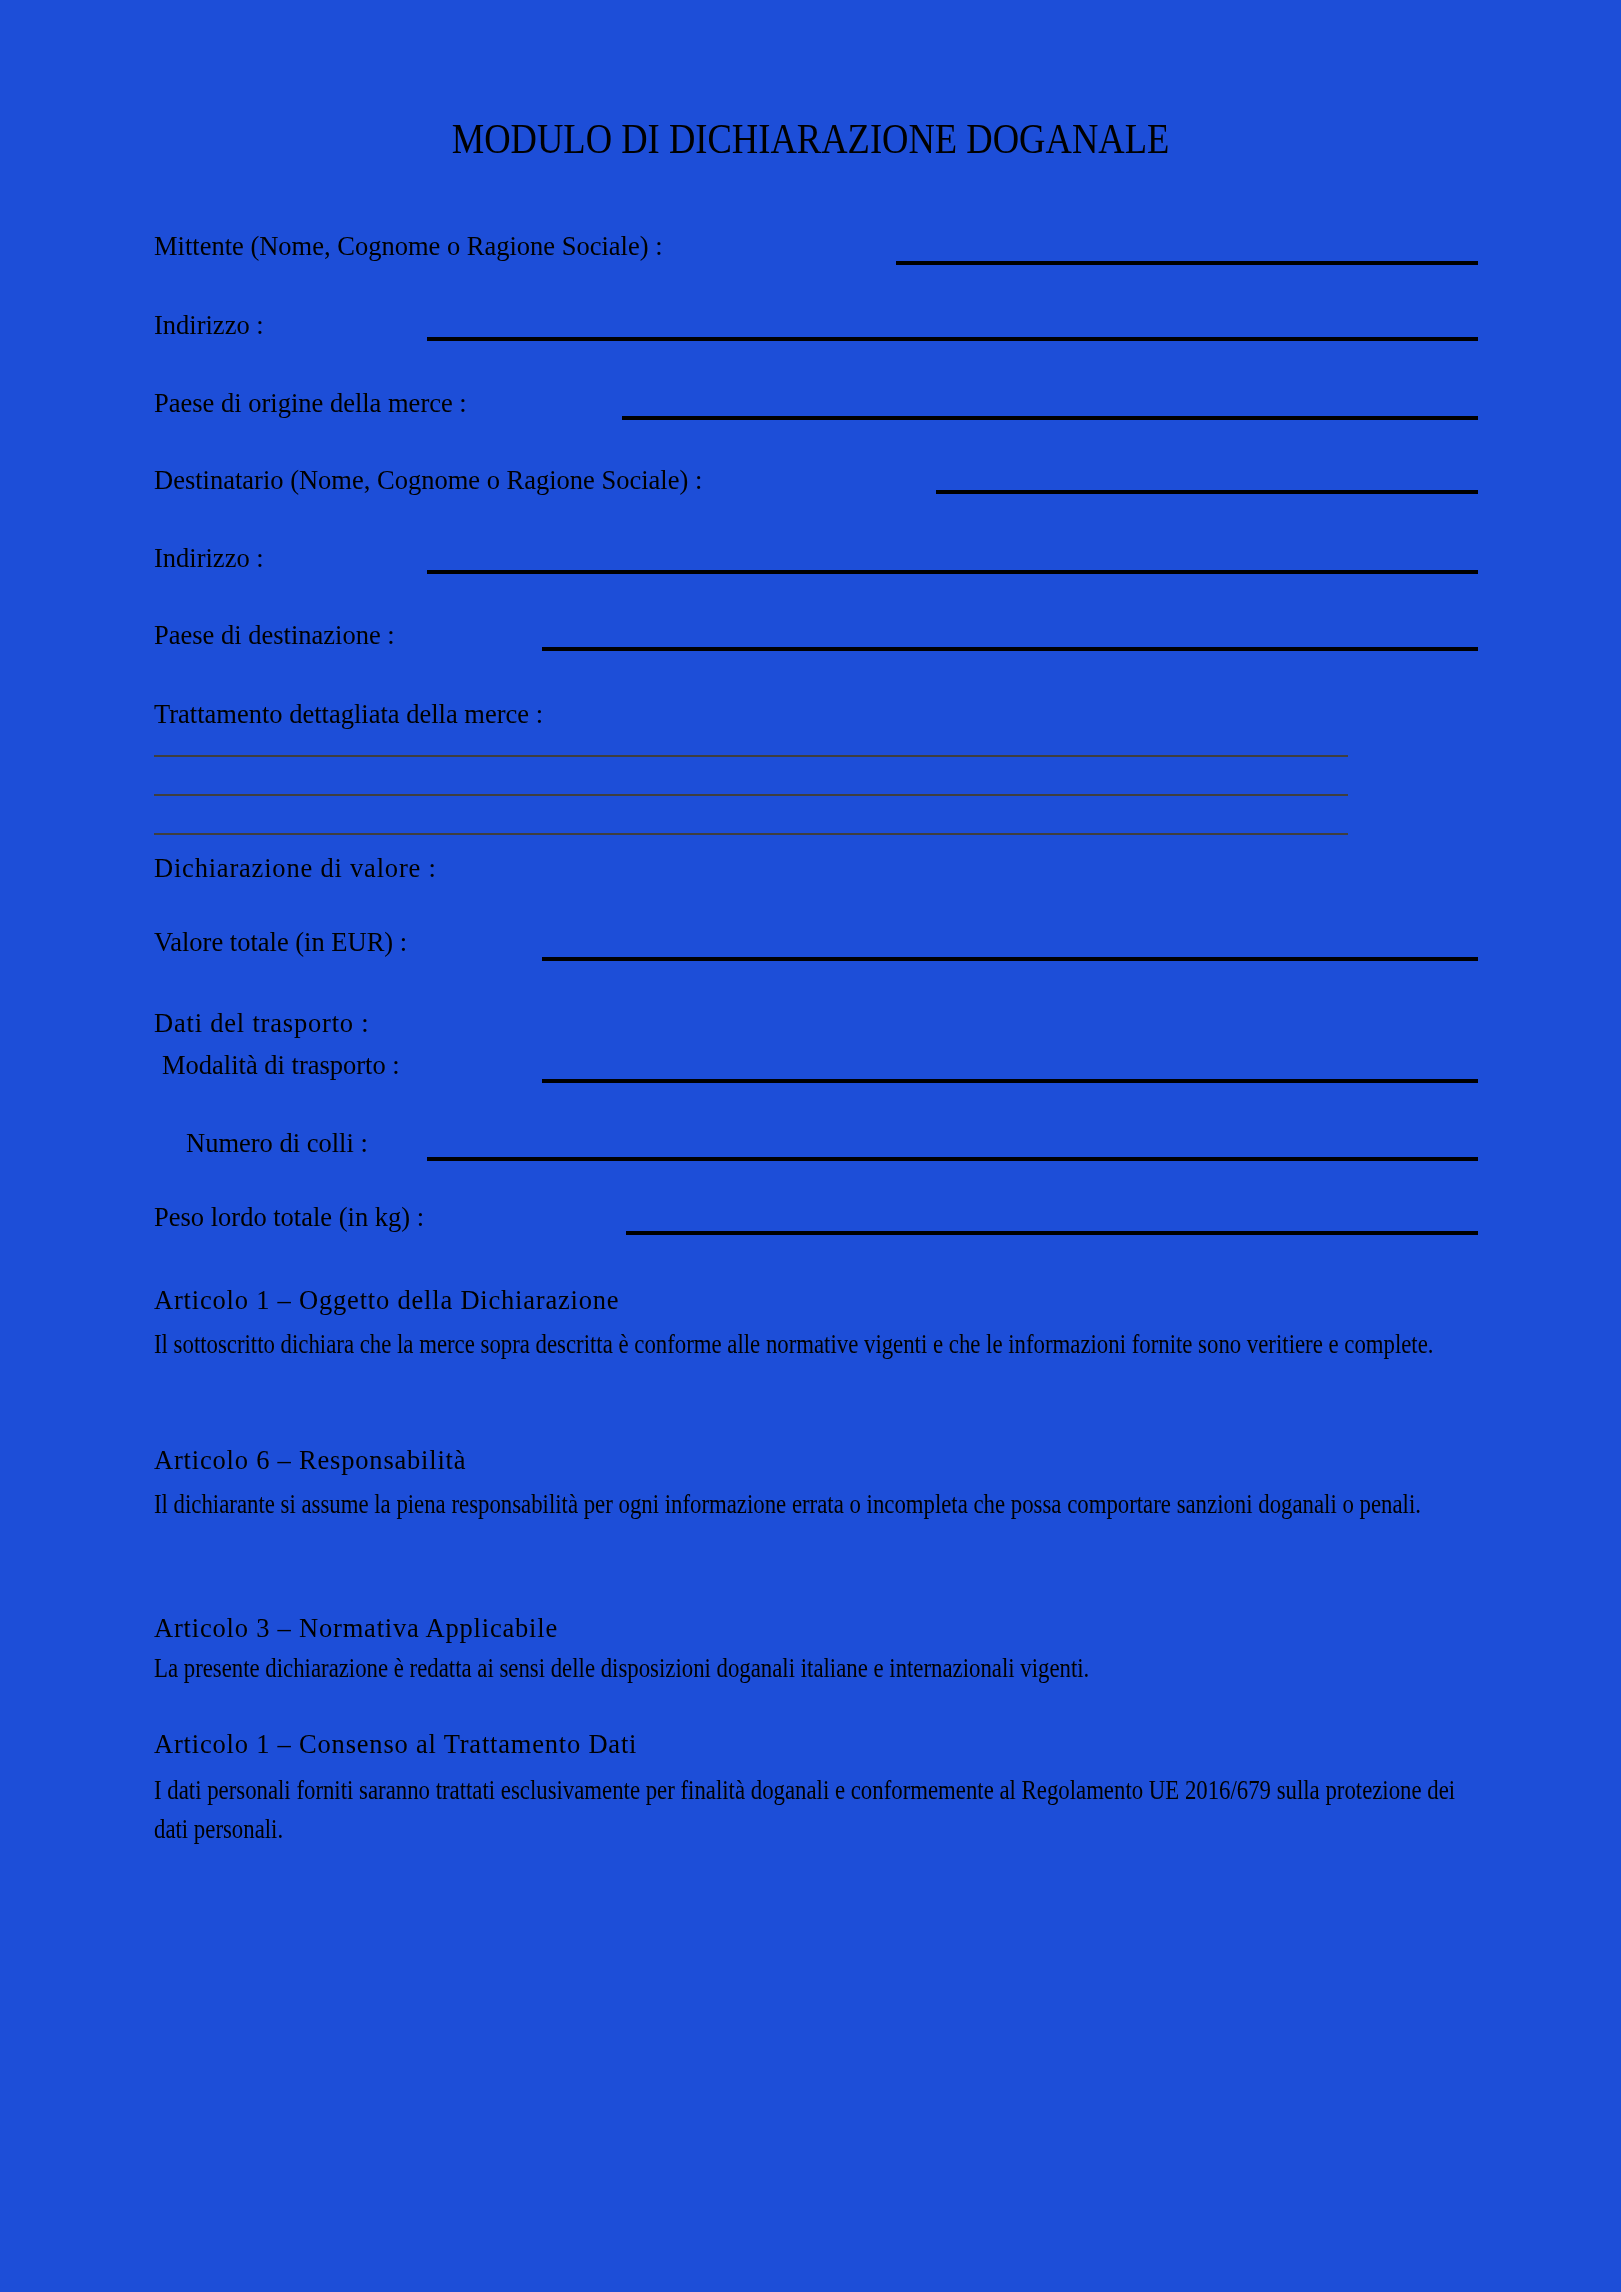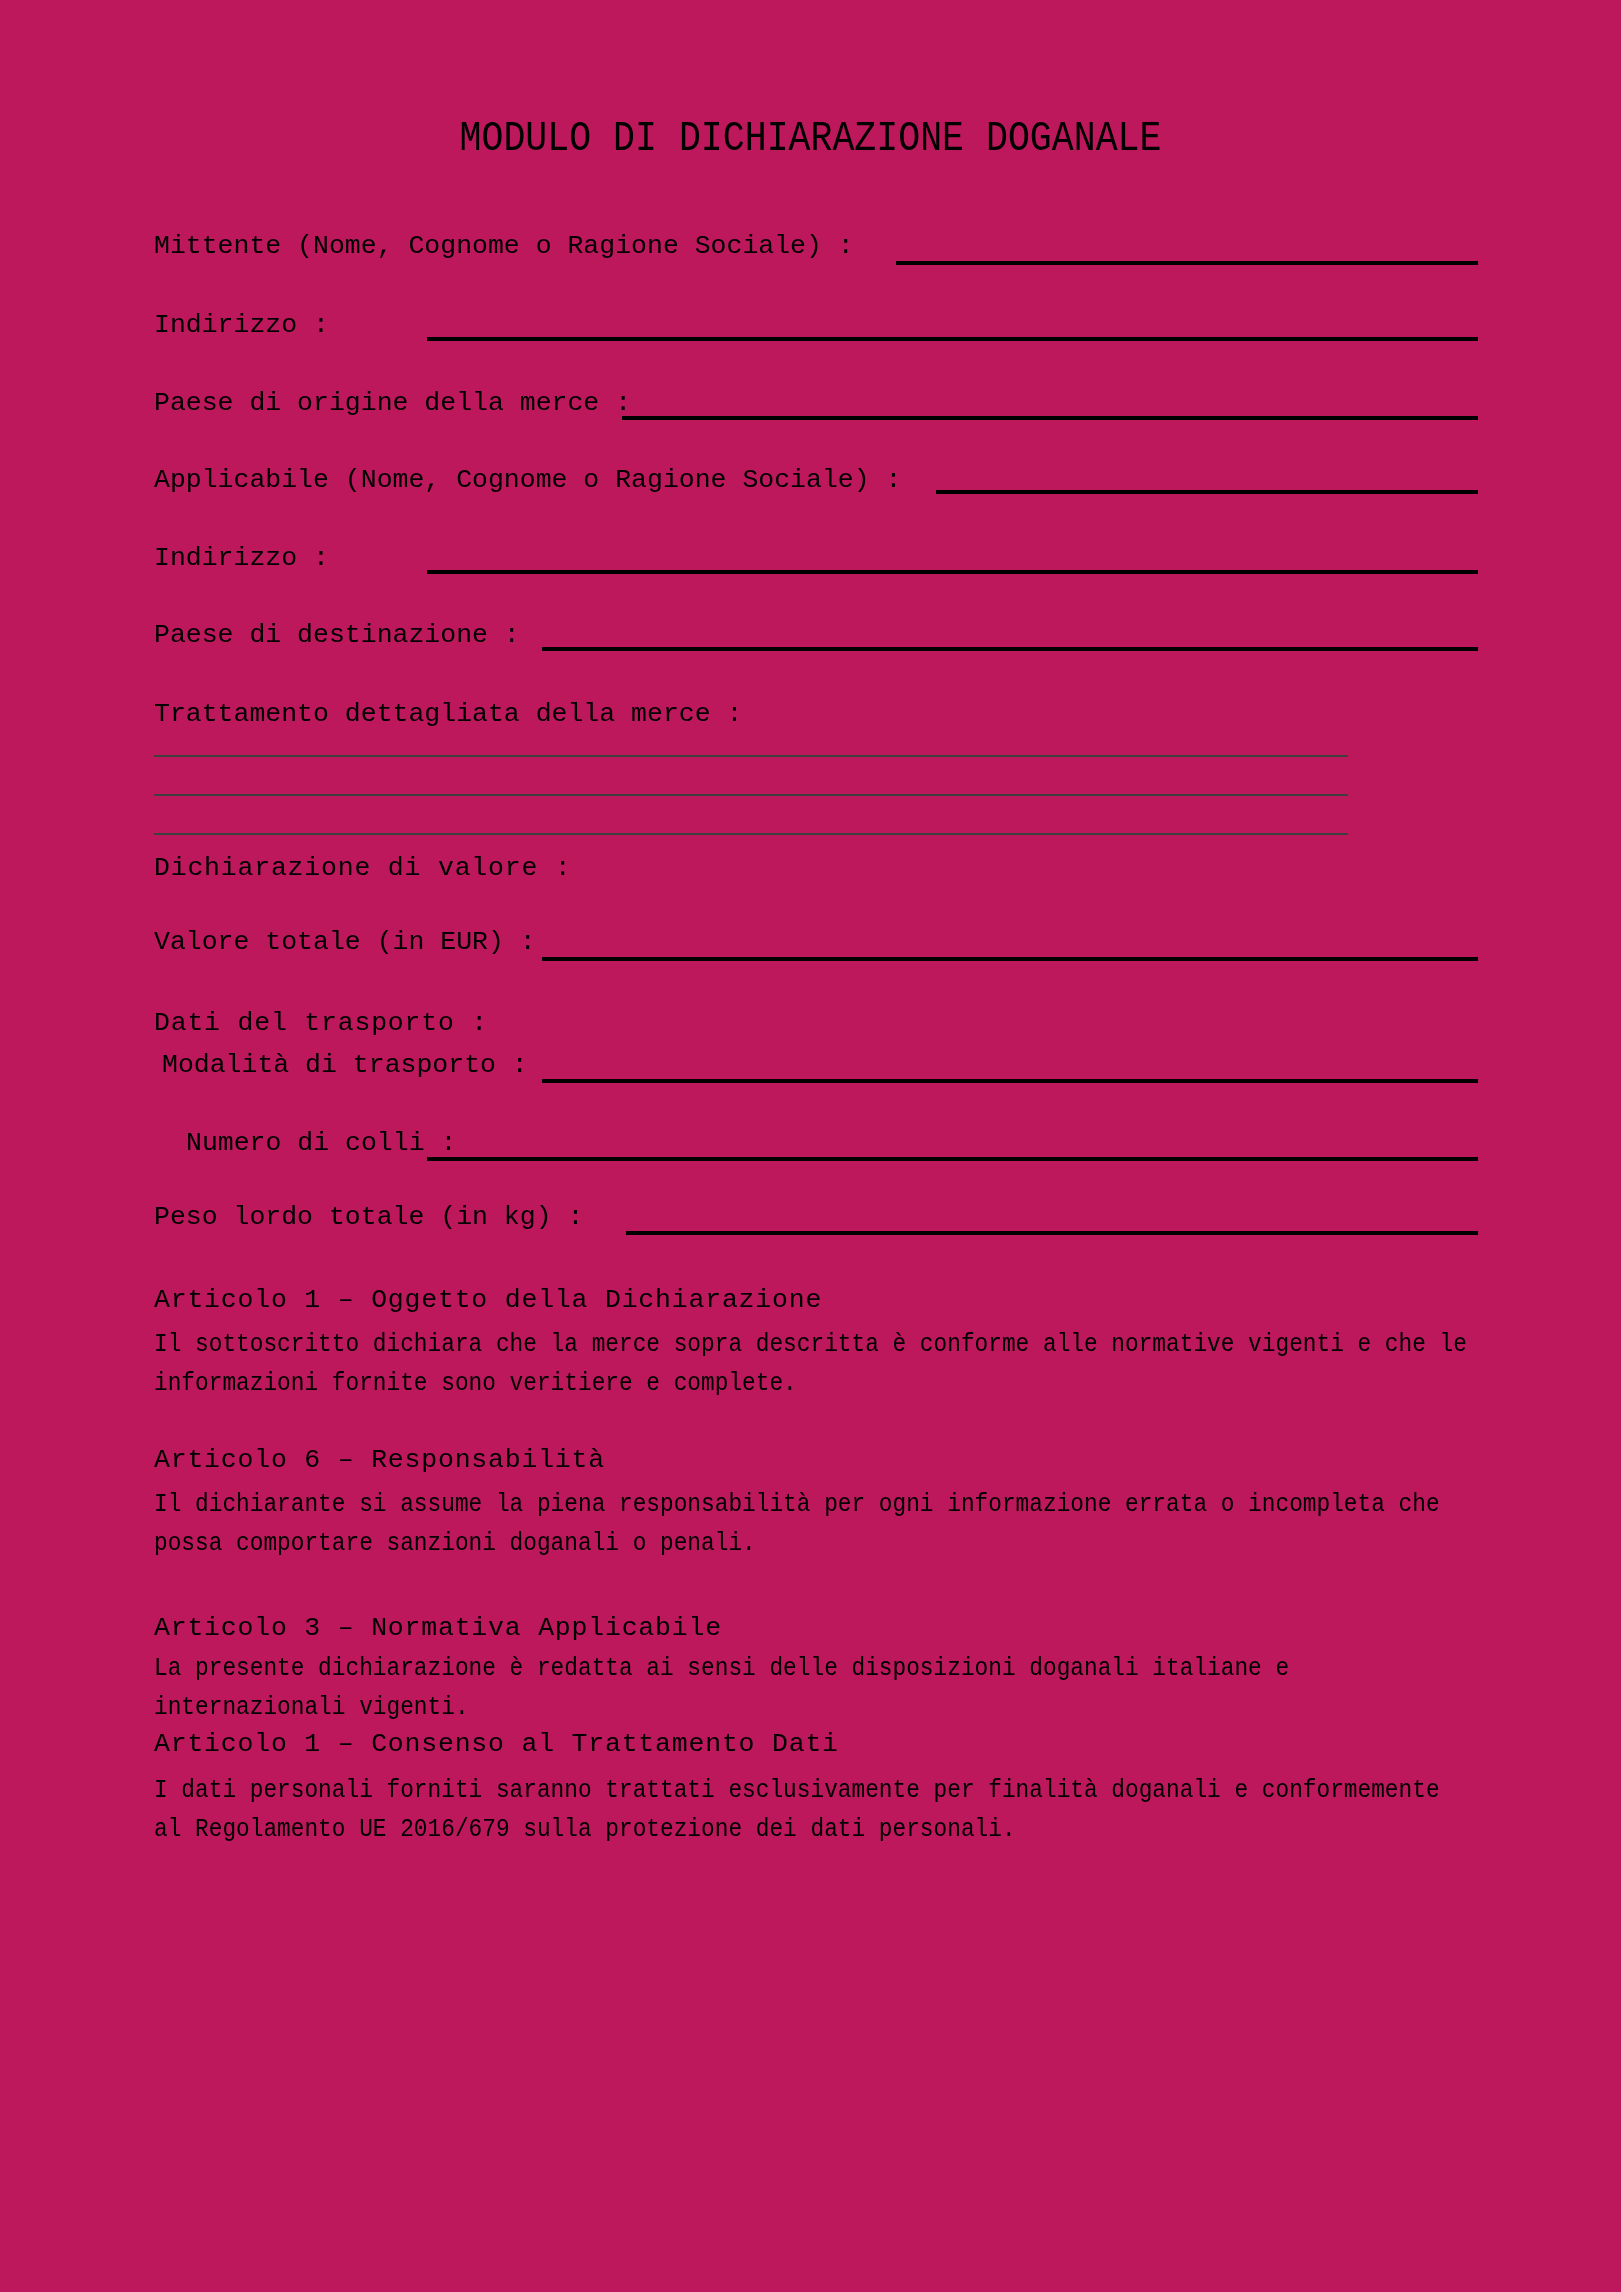--- a/index.html
+++ b/index.html
@@ -4,22 +4,22 @@
 <style>
   html, body {
     margin: 0;
     padding: 0;
     background: #ffffff;
   }
   .page {
     position: relative;
     width: 1621px;
     height: 2293px;
-    background: #be185d;
-    font-family: Liberation Mono, monospace;
+    background: #1d4ed8;
+    font-family: Liberation Serif, serif;
     color: #000;
     overflow: hidden;
   }
   .doc-title {
     position: absolute;
     left: 0;
     right: 0;
     top: 114px;
     text-align: center;
     font-size: 43px;
@@ -79,21 +79,21 @@
 
   <div class="field-label" style="top:231px;">Mittente (Nome, Cognome o Ragione Sociale) :</div>
   <div class="fill-line" style="top:261px; left:896px;"></div>
 
   <div class="field-label" style="top:310px;">Indirizzo :</div>
   <div class="fill-line" style="top:337px; left:427px;"></div>
 
   <div class="field-label" style="top:388px;">Paese di origine della merce :</div>
   <div class="fill-line" style="top:416px; left:622px;"></div>
 
-  <div class="field-label" style="top:465px;">Applicabile (Nome, Cognome o Ragione Sociale) :</div>
+  <div class="field-label" style="top:465px;">Destinatario (Nome, Cognome o Ragione Sociale) :</div>
   <div class="fill-line" style="top:490px; left:936px;"></div>
 
   <div class="field-label" style="top:543px;">Indirizzo :</div>
   <div class="fill-line" style="top:570px; left:427px;"></div>
 
   <div class="field-label" style="top:620px;">Paese di destinazione :</div>
   <div class="fill-line" style="top:647px; left:542px;"></div>
 
   <div class="field-label" style="top:699px;">Trattamento dettagliata della merce :</div>
   <div class="dotted-line" style="top:755px;"></div>

